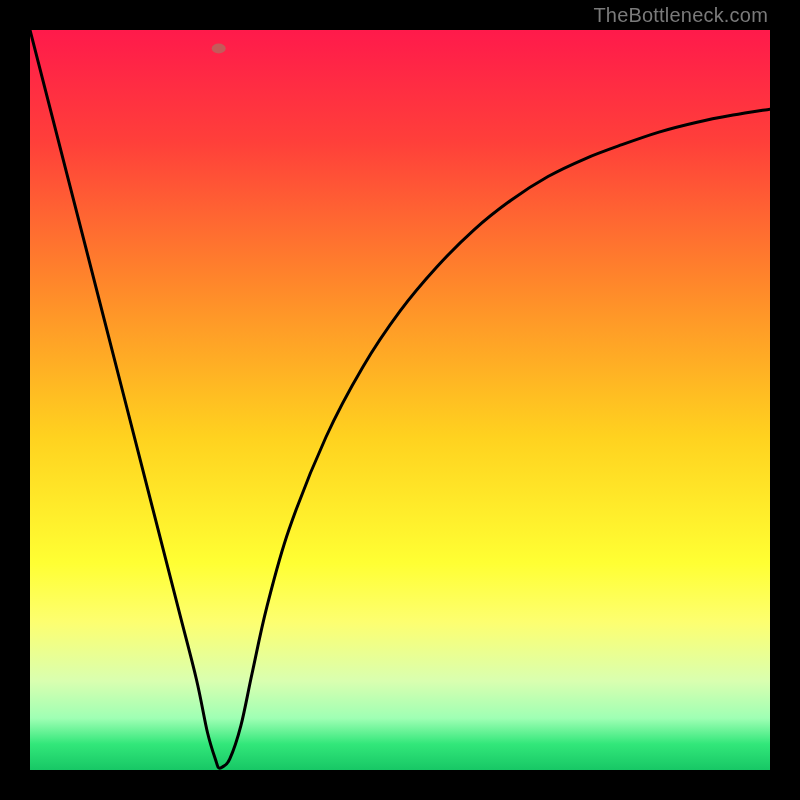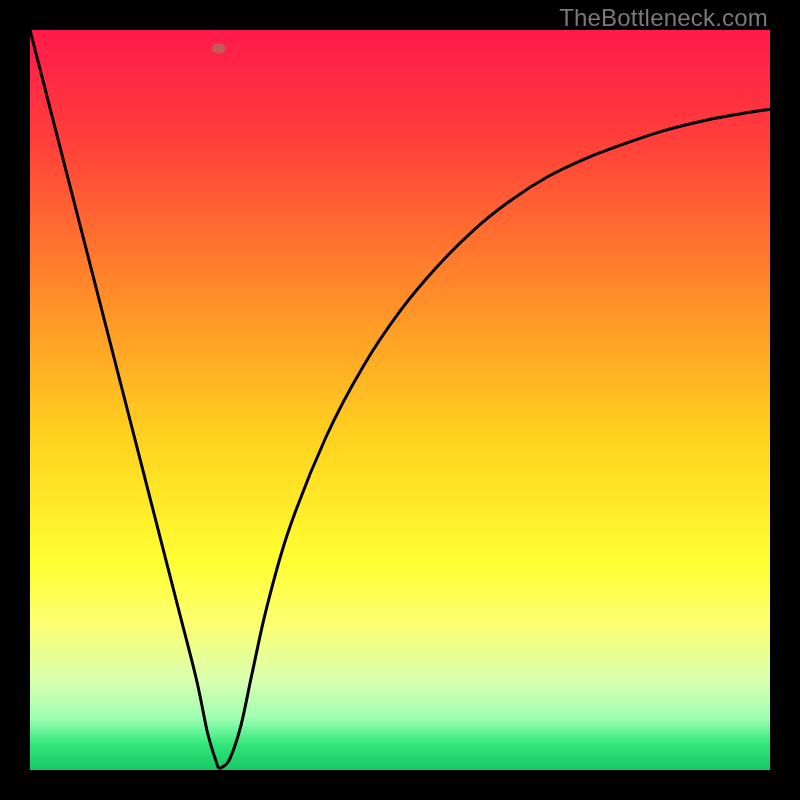--- a/index.html
+++ b/index.html
@@ -24,21 +24,21 @@
     left: 0;
     top: 0;
     width: 740px;
     height: 740px;
   }
   .watermark {
     position: absolute;
     top: 4px;
     right: 32px;
     color: #7a7a7a;
-    font-size: 24px;
+    font-size: 20px;
     font-weight: 400;
     letter-spacing: 0.2px;
   }
   svg { display: block; }
 </style>
 </head>
 <body>
 
 <div class="watermark">TheBottleneck.com</div>
 

